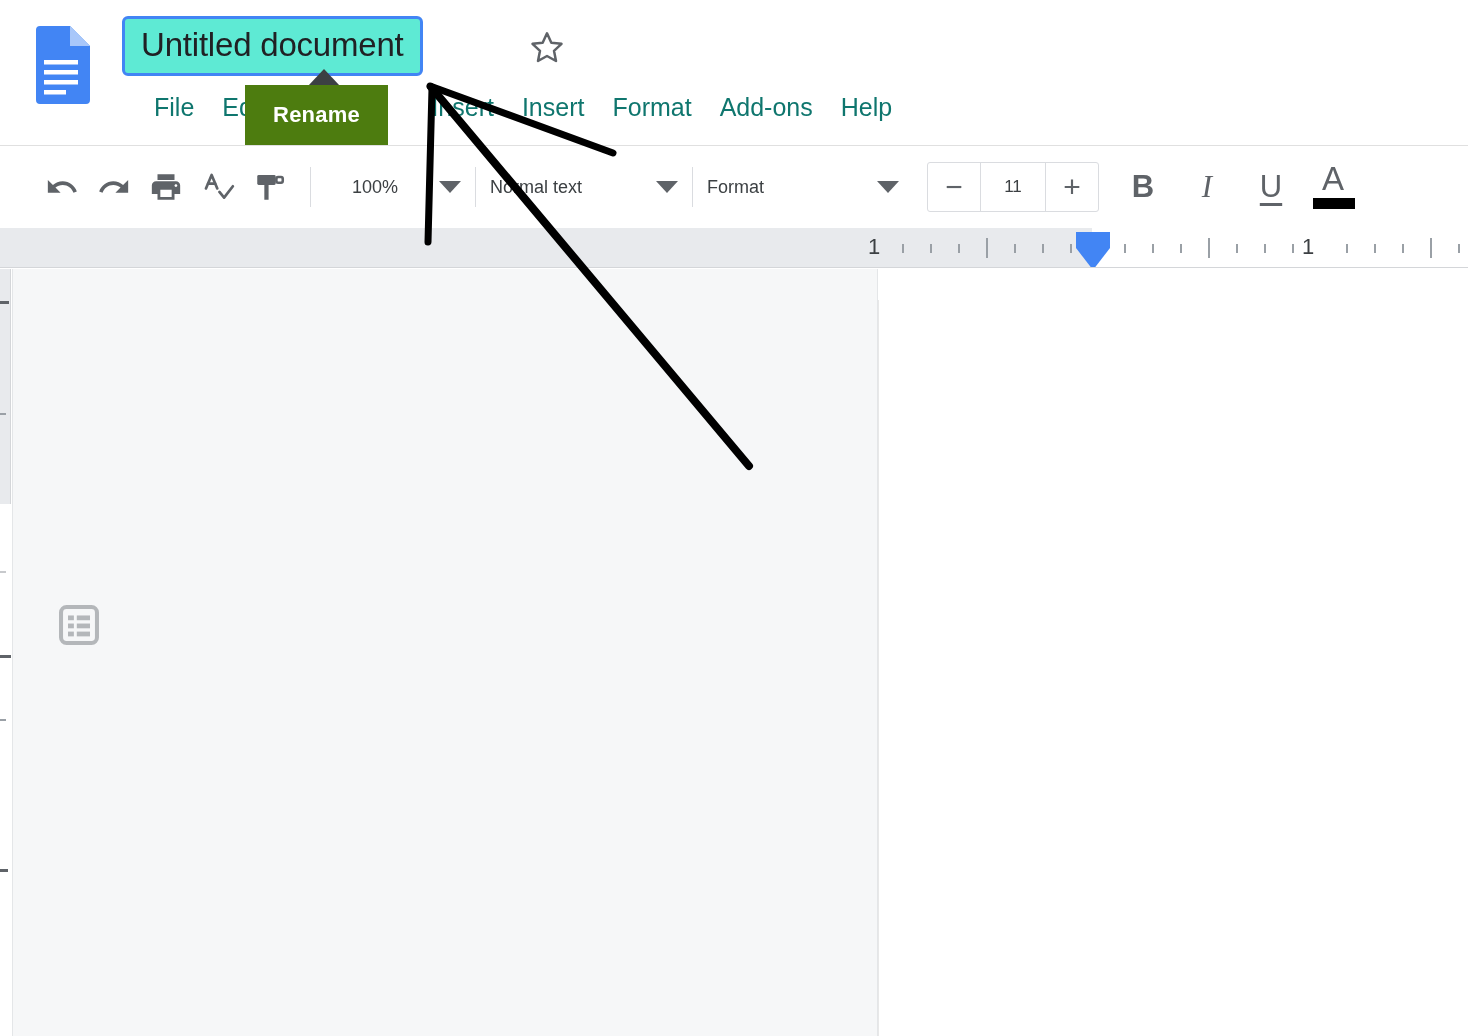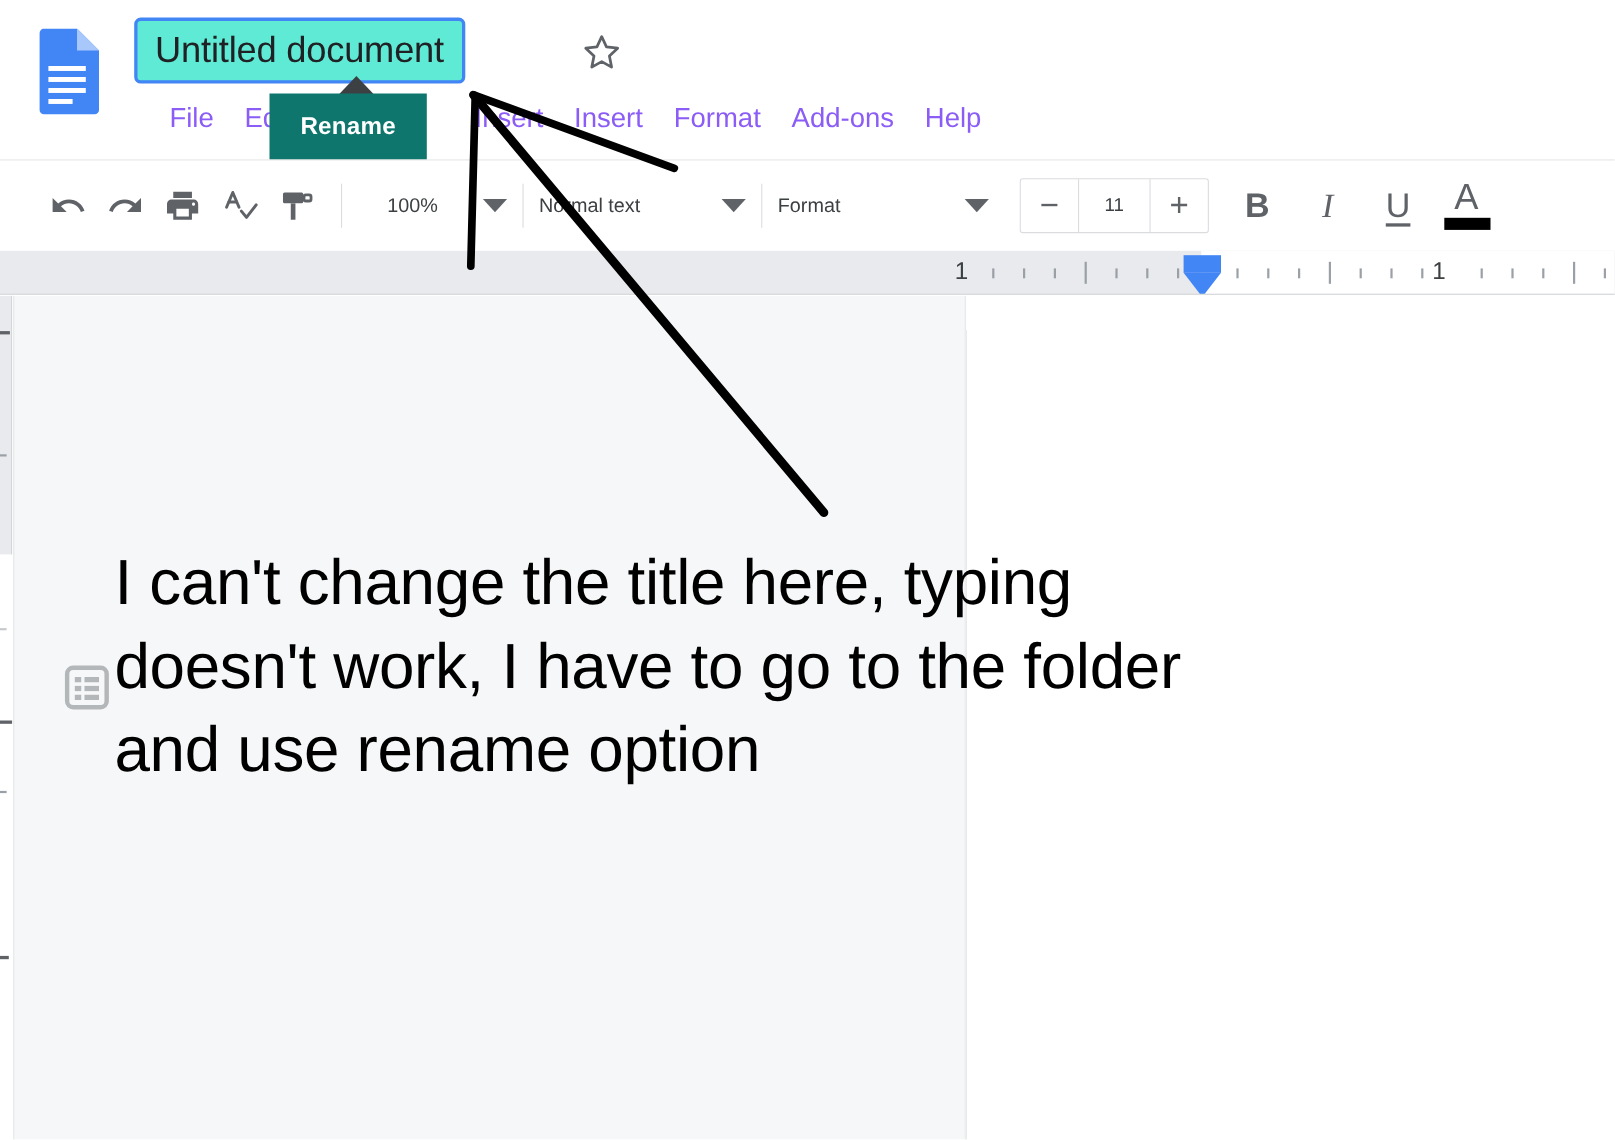--- a/index.html
+++ b/index.html
@@ -35,32 +35,32 @@
     letter-spacing: -0.2px;
   }
   .star-btn {
     position: absolute; left: 527px; top: 28px;
     width: 40px; height: 40px;
     color: #5f6368;
   }
   .menubar {
     position: absolute; left: 140px; top: 88px;
     display: flex; align-items: flex-start; gap: 0px;
-    font-size: 25px; color: #8b5cf6;
+    font-size: 25px; color: #0f766e;
   }
   .menu-item {
     padding: 0 14px;
     line-height: 38px;
     white-space: nowrap;
     cursor: default;
   }
   .tooltip {
     position: absolute; left: 245px; top: 85px;
     width: 143px; height: 60px;
-    background: #0f766e;
+    background: #4d7c0f;
     color: #ffffff;
     font-size: 22px; font-weight: bold;
     display: flex; align-items: center; justify-content: center;
     letter-spacing: 0.2px;
   }
   .tooltip-arrow {
     position: absolute; left: 308px; top: 69px;
     width: 0; height: 0;
     border-left: 16px solid transparent;
     border-right: 16px solid transparent;
@@ -388,21 +388,20 @@
         <rect x="6" y="6.8" width="3.2" height="2.6" fill="#b4b7ba"></rect>
         <rect x="10.8" y="6.8" width="7.2" height="2.6" fill="#b4b7ba"></rect>
         <rect x="6" y="11.2" width="3.2" height="2.6" fill="#b4b7ba"></rect>
         <rect x="10.8" y="11.2" width="7.2" height="2.6" fill="#b4b7ba"></rect>
         <rect x="6" y="15.6" width="3.2" height="2.6" fill="#b4b7ba"></rect>
         <rect x="10.8" y="15.6" width="7.2" height="2.6" fill="#b4b7ba"></rect>
       </svg>
     </div>
   </div>
 
-  <div class="doc-text">I can't change the title here, typing doesn't work, I have to go to the folder and use rename option</div>
 
   <svg class="annotation" viewBox="0 0 1468 1036">
     <path d="M432 88 L428 242" stroke="#000000" stroke-width="7" fill="none" stroke-linecap="round"></path>
     <path d="M430 86 L613 153" stroke="#000000" stroke-width="7" fill="none" stroke-linecap="round"></path>
     <path d="M431 87 L749 466" stroke="#000000" stroke-width="8" fill="none" stroke-linecap="round"></path>
   </svg>
 
 </div>
 
 </body></html>

